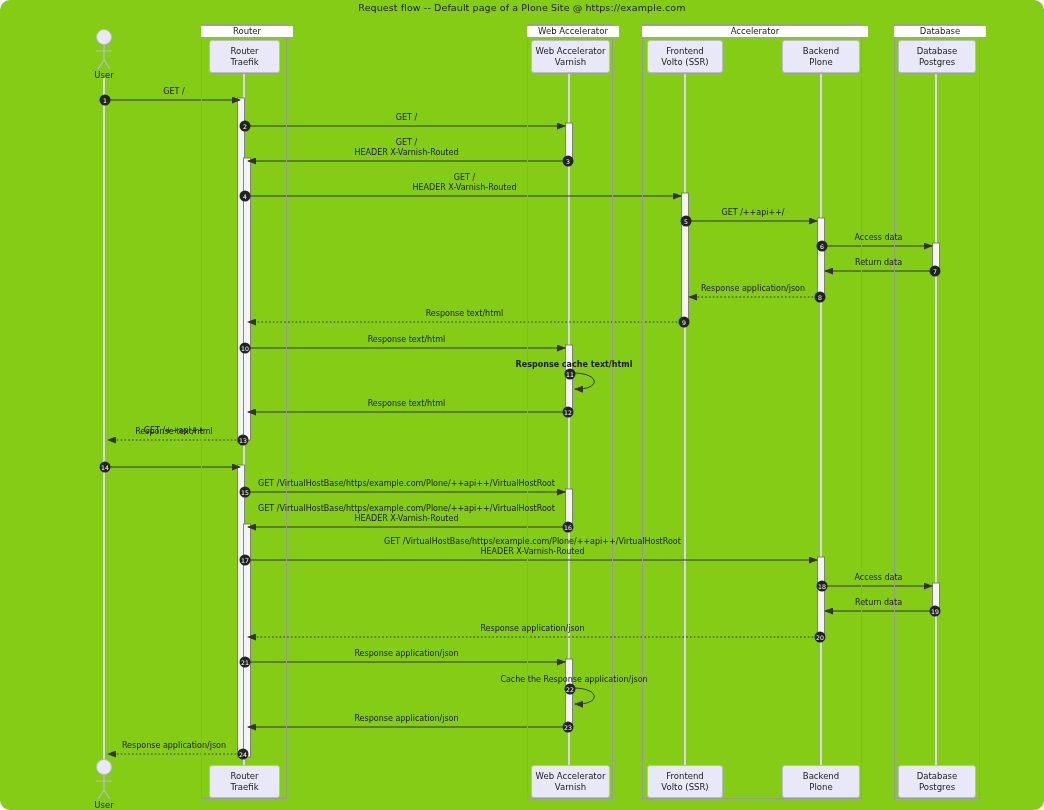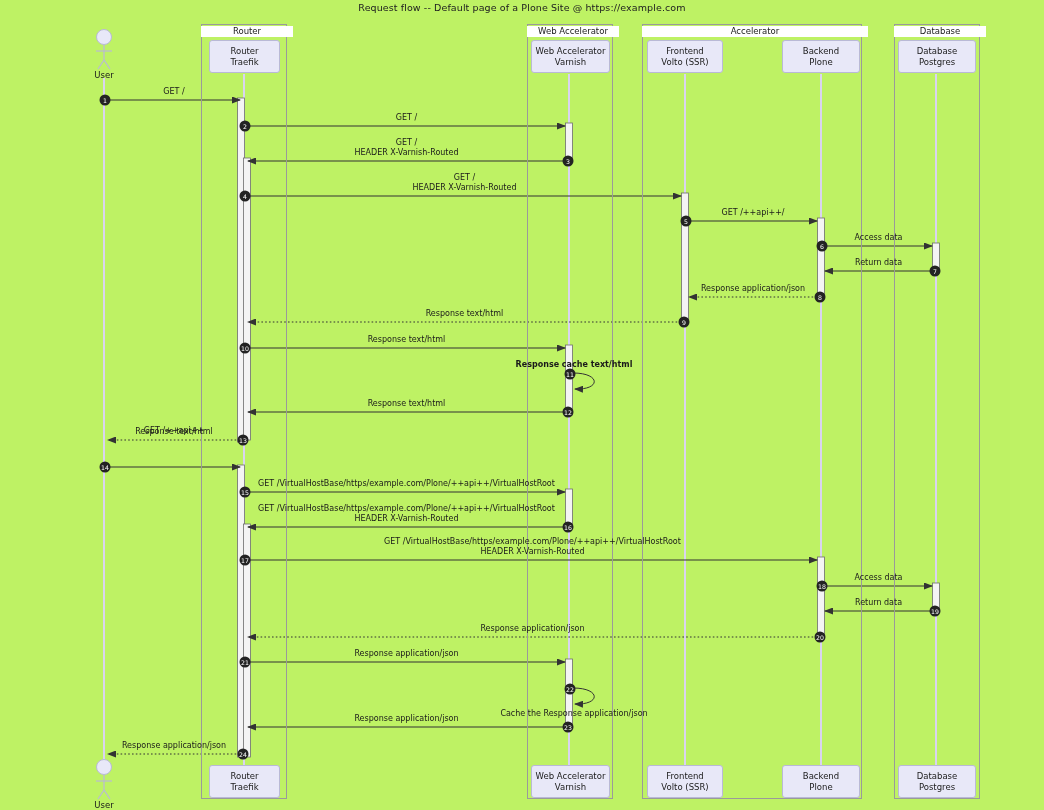--- a/index.html
+++ b/index.html
@@ -9,21 +9,22 @@
   }
   body {
     font-family: "DejaVu Sans", sans-serif;
     color: #1a1a1a;
   }
   #canvas {
     position: relative;
     width: 1044px;
     height: 810px;
     overflow: hidden;
-    background: #bef264;
+    background: #84cc16;
+    border-radius: 10px;
   }
   #diagram-svg {
     position: absolute;
     left: 0;
     top: 0;
   }
   .diagram-title {
     position: absolute;
     top: 2px;
     left: 0;
@@ -316,21 +317,21 @@
       </div>
       <div class="msg-label" style="left: 878.5px; top: 598px;">
         <div>Return data</div>
       </div>
       <div class="msg-label" style="left: 532.5px; top: 624px;">
         <div>Response application/json</div>
       </div>
       <div class="msg-label" style="left: 406.5px; top: 649px;">
         <div>Response application/json</div>
       </div>
-      <div class="msg-label" style="transform: translateX(-50%); left: 574px; top: 709px;">
+      <div class="msg-label" style="transform: translateX(-50%); left: 574px; top: 675px;">
         <div>Cache the Response application/json</div>
       </div>
       <div class="msg-label" style="left: 406.5px; top: 714px;">
         <div>Response application/json</div>
       </div>
       <div class="msg-label" style="left: 174px; top: 741px;">
         <div>Response application/json</div>
       </div>
     </div>
   <div id="layer-nums">

